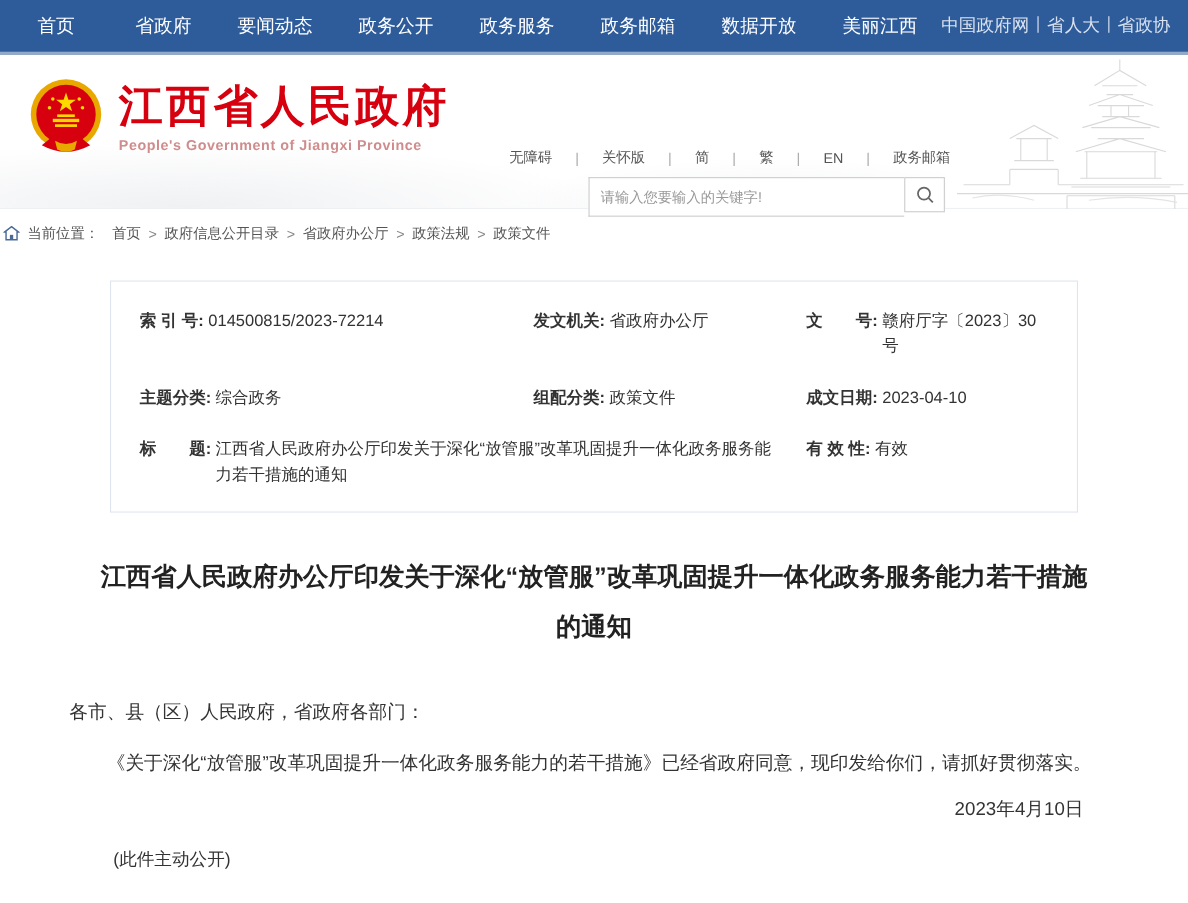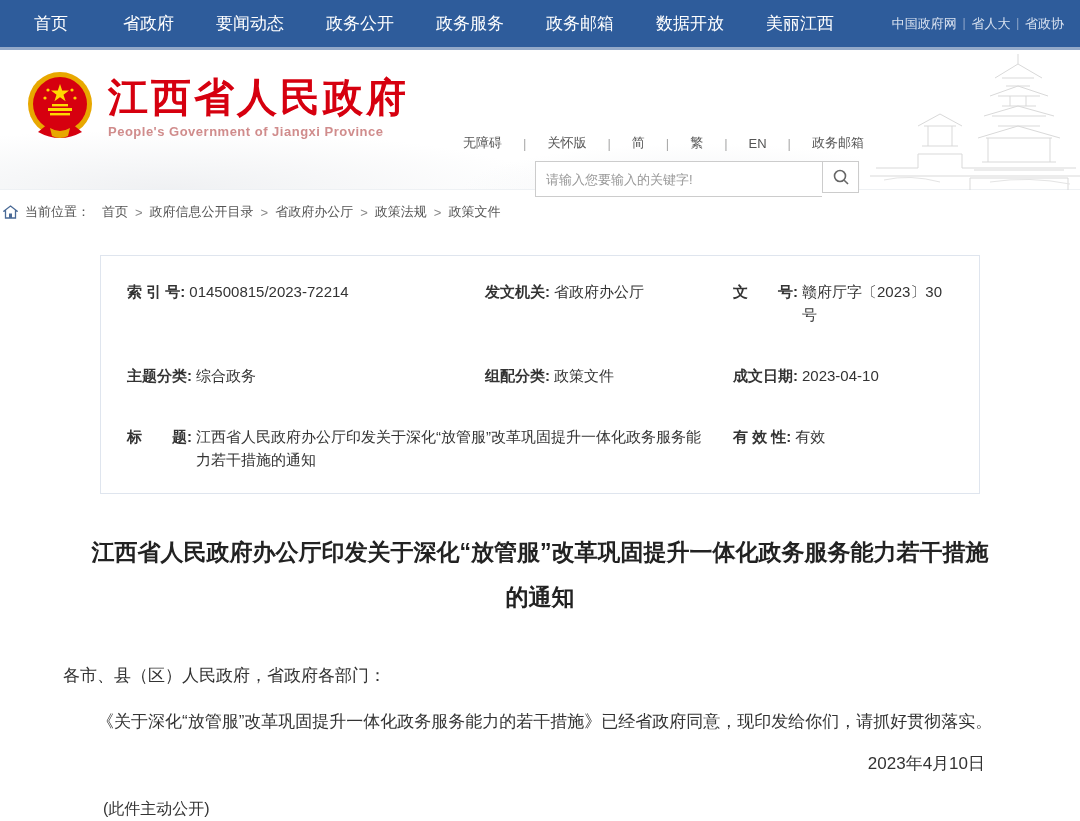--- a/index.html
+++ b/index.html
@@ -5,21 +5,21 @@
   * { margin:0; padding:0; box-sizing:border-box; }
   html,body { width:1080px; height:821px; overflow:hidden; background:#fff;
     font-family:"Liberation Sans", sans-serif; color:#333; }
 
   
   .topbar { height:50px; background:#2e5c9b; border-bottom:3px solid #93a9c9;
     display:flex; align-items:center; justify-content:space-between; padding:0 16px 0 34px; }
   .topnav { display:flex; align-items:center; }
   .topnav .nav-item { color:#fff; font-size:17px; padding:0 21px; cursor:pointer; white-space:nowrap; }
   .topnav .nav-item:first-child { padding-left:0; padding-right:34px; }
-  .top-links { color:#d9e2f0; font-size:13px; display:flex; align-items:flex-start; gap:6px;font-family:Liberation Serif, serif; }
+  .top-links { color:#d9e2f0; font-size:16px; display:flex; align-items:flex-start; gap:6px; }
   .top-links .tlink { color:#d9e2f0; cursor:pointer; }
   .top-links .sep { color:#b9c7de; }
 
   
   .header { position:relative; height:140px; background:#fff; border-bottom:1px solid #eef1f4;padding-left:48px; }
   .header-wisp1 { position:absolute; left:0; bottom:0; width:560px; height:60px;
     background:radial-gradient(ellipse at 30% 100%, rgba(210,214,220,.35), rgba(255,255,255,0) 70%); }
   .header-wisp2 { position:absolute; right:220px; bottom:0; width:400px; height:46px;
     background:radial-gradient(ellipse at 60% 100%, rgba(214,218,224,.3), rgba(255,255,255,0) 70%); }
   .brand { position:absolute; left:24px; top:20px; display:flex; align-items:center; }
@@ -42,21 +42,21 @@
   
   .crumb-row { padding:13px 0 12px 3px; display:flex; align-items:center; font-size:13px; color:#555; background:#fff; }
   .crumb-row .home-ico { margin-right:7px; display:inline-flex; }
   .crumb-label { color:#555; margin-right:12px; }
   .crumb-item { color:#555; cursor:pointer; }
   .crumb-sep { margin:0 7px; color:#888; }
 
   
   .meta-box { width:880px; margin:22px auto 0; border:1px solid #dfe5ee; padding:24px 26px 22px;
     font-size:15px; }
-  .meta-grid { display:grid; grid-template-columns:358px 248px 1fr; row-gap:38px; }
+  .meta-grid { display:grid; grid-template-columns:358px 248px 1fr; row-gap:24px; }
   .meta-field { display:flex; line-height:23px; }
   .meta-field .lbl { font-weight:bold; white-space:nowrap; flex:none; }
   .meta-field .val { margin-left:4px; }
   .span2 { grid-column:1 / 3; padding-right:30px; }
 
   
   .doc { padding:0 63px; }
   .doc-title { width:900px; margin:36px auto 0; text-align:center; font-size:23px; font-weight:bold;
     color:#222; line-height:45px; }
   .salutation { margin-top:40px; font-size:17px; line-height:32px; }

